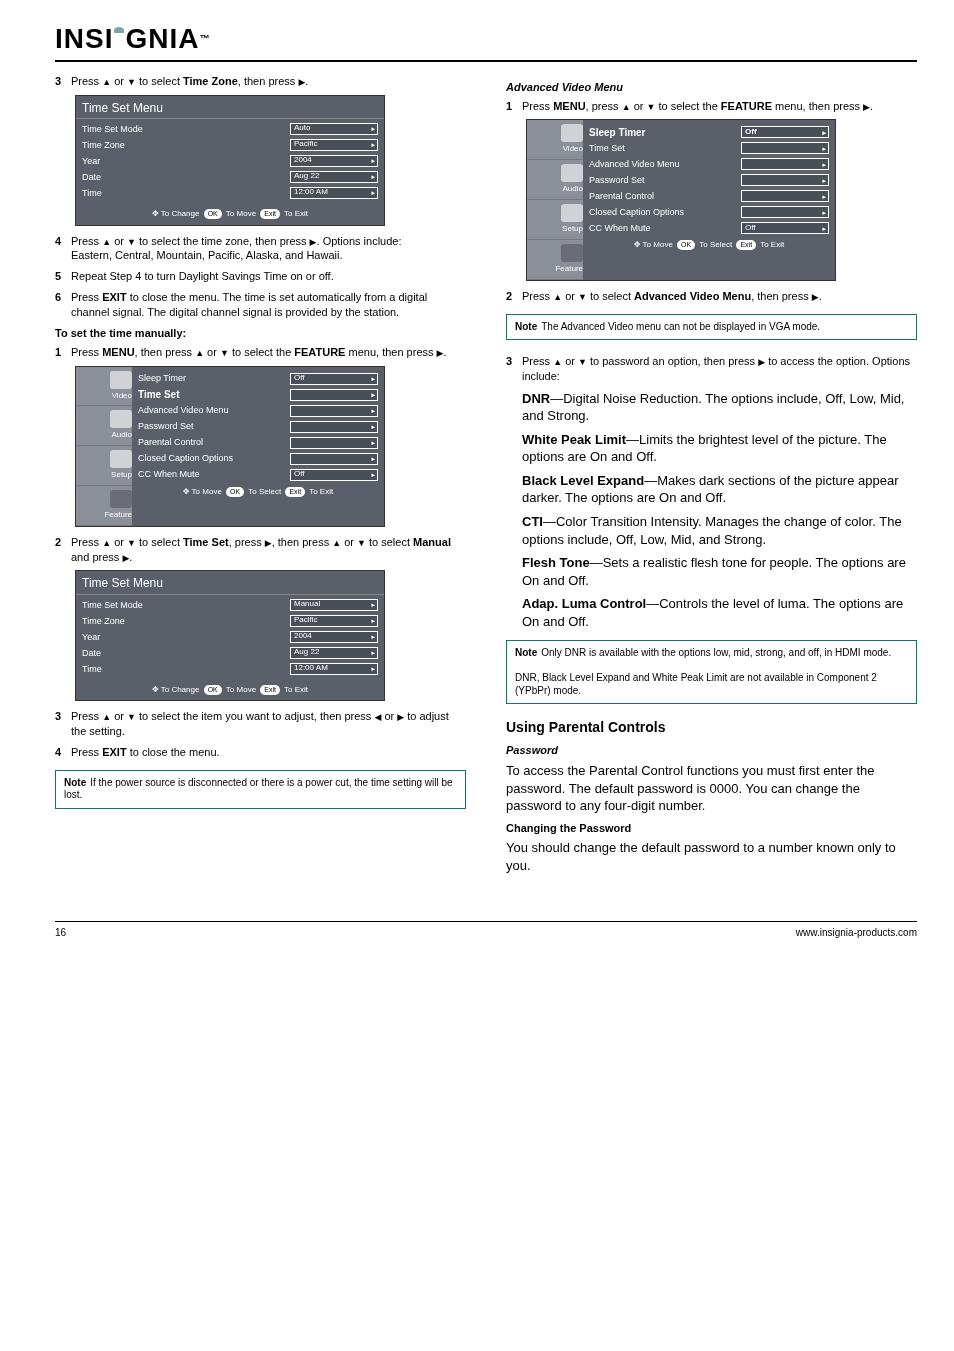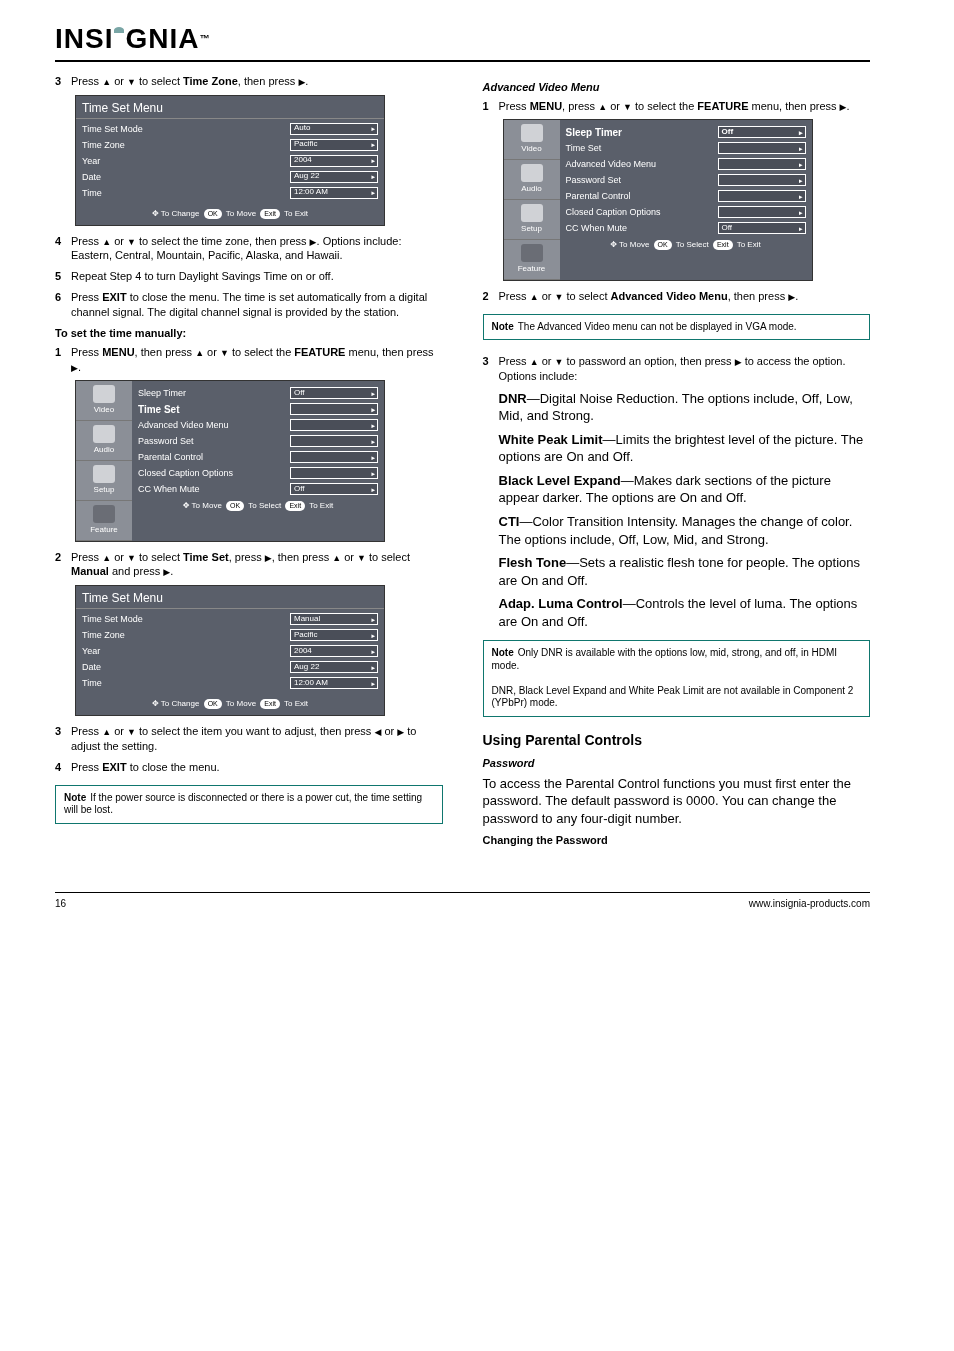--- a/index.html
+++ b/index.html
@@ -1,35 +1,35 @@
 <!DOCTYPE html>
 <html><head>
 <meta charset="utf-8">
 <style>
 * { margin: 0; padding: 0; box-sizing: border-box; }
 body { font-family: Arial, Helvetica, sans-serif; background: #fff; width: 954px; margin: 0 auto; color: #000; font-size: 11px; line-height: 1.35; }
-.page { padding: 20px 84px 30px 55px; }
+.page { padding: 20px 37px 30px 55px; }
 .header-row { display: flex; align-items: flex-end; border-bottom: 2px solid #000; padding-bottom: 2px; margin-bottom: 12px; }
 .logo { font-family: Arial, Helvetica, sans-serif; font-size: 28px; font-weight: 900; letter-spacing: 1px; color: #000; display: flex; align-items: center; }
 .logo .accent-dot { display: inline-block; width: 10px; height: 6px; background: #7aa6a6; border-radius: 50% 50% 0 0; margin: 0 1px 18px 1px; }
 .columns { display: flex; gap: 40px; }
 .col { flex: 1; }
 .step { display: flex; margin-bottom: 6px; }
 .step-num { font-weight: bold; width: 16px; flex-shrink: 0; }
 .step-body { flex: 1; }
 .bold { font-weight: bold; }
 .tri-up::before { content: "▲"; font-size: 9px; }
 .tri-down::before { content: "▼"; font-size: 9px; }
 .tri-left::before { content: "◀"; font-size: 9px; }
 .tri-right::before { content: "▶"; font-size: 9px; }
 .glyph { display: inline-block; font-size: 9px; vertical-align: middle; }
 .menu-shot { margin: 6px 0 8px 20px; background: #5a5f6a; border: 1px solid #333; width: 310px; }
 .menu-shot.with-sidebar { display: flex; padding: 0; }
 .ms-sidebar { width: 56px; background: #8b8f97; display: flex; flex-direction: column; }
-.side-item { flex: 1; display: flex; flex-direction: column; align-items: center; justify-content: center; color: #fff; font-size: 8px; padding: 4px 0; border-bottom: 1px solid #777; }
+.side-item { flex: 1; display: flex; flex-direction: column; align-items: flex-end; justify-content: center; color: #fff; font-size: 8px; padding: 4px 0; border-bottom: 1px solid #777; }
 .side-icon { width: 22px; height: 18px; background: #d0d2d6; border-radius: 3px; margin-bottom: 2px; }
 .side-item.dark .side-icon { background: #6a6d75; }
 .ms-main { flex: 1; padding: 4px 6px 6px 6px; }
 .menu-title-bar { color: #fff; font-size: 12px; padding: 4px 6px 2px 6px; border-bottom: 1px solid #888; }
 .menu-body { padding: 2px 6px 4px 6px; }
 .menu-row { display: flex; align-items: center; height: 16px; color: #fff; font-size: 9px; }
 .menu-row.hl { font-weight: bold; font-size: 10px; }
 .mr-label { flex: 1; }
 .mr-val { width: 88px; height: 12px; border: 1px solid #fff; background: #4a4e58; display: flex; align-items: center; padding: 0 3px; font-size: 8px; position: relative; }
 .mr-val .arrow-r { position: absolute; right: 2px; font-size: 7px; }
@@ -380,20 +380,21 @@
       <div class="note-box">
         <span class="nb-title">Note</span>
         <span>Only DNR is available with the options low, mid, strong, and off, in HDMI mode.</span><br><br>
         <span>DNR, Black Level Expand and White Peak Limit are not available in Component 2 (YPbPr) mode.</span>
       </div>
 
       <div class="section-head">Using Parental Controls</div>
       <div class="subhead it">Password</div>
       <div class="para">To access the Parental Control functions you must first enter the password. The default password is 0000. You can change the password to any four-digit number.</div>
       <div class="subhead">Changing the Password</div>
+      <div class="para">You should change the default password to a number known only to you.</div>
     </div>
   </div>
 
   <div class="footer-bar">
     <span>16</span>
     <span>www.insignia-products.com</span>
   </div>
 </div>
 
 </body></html>

